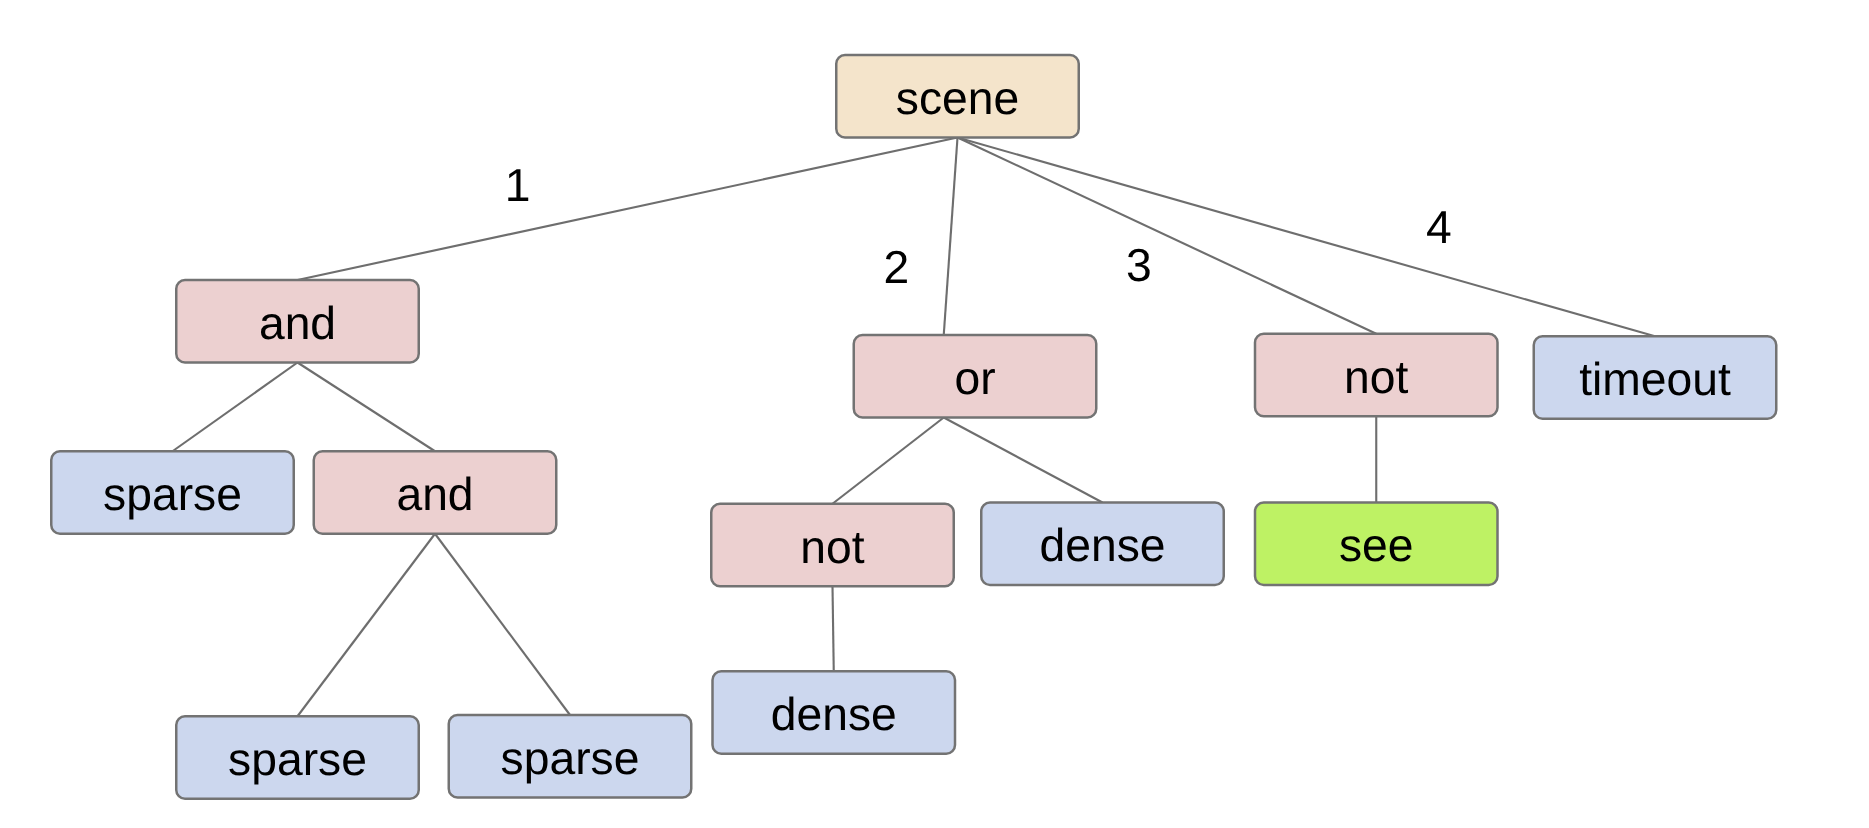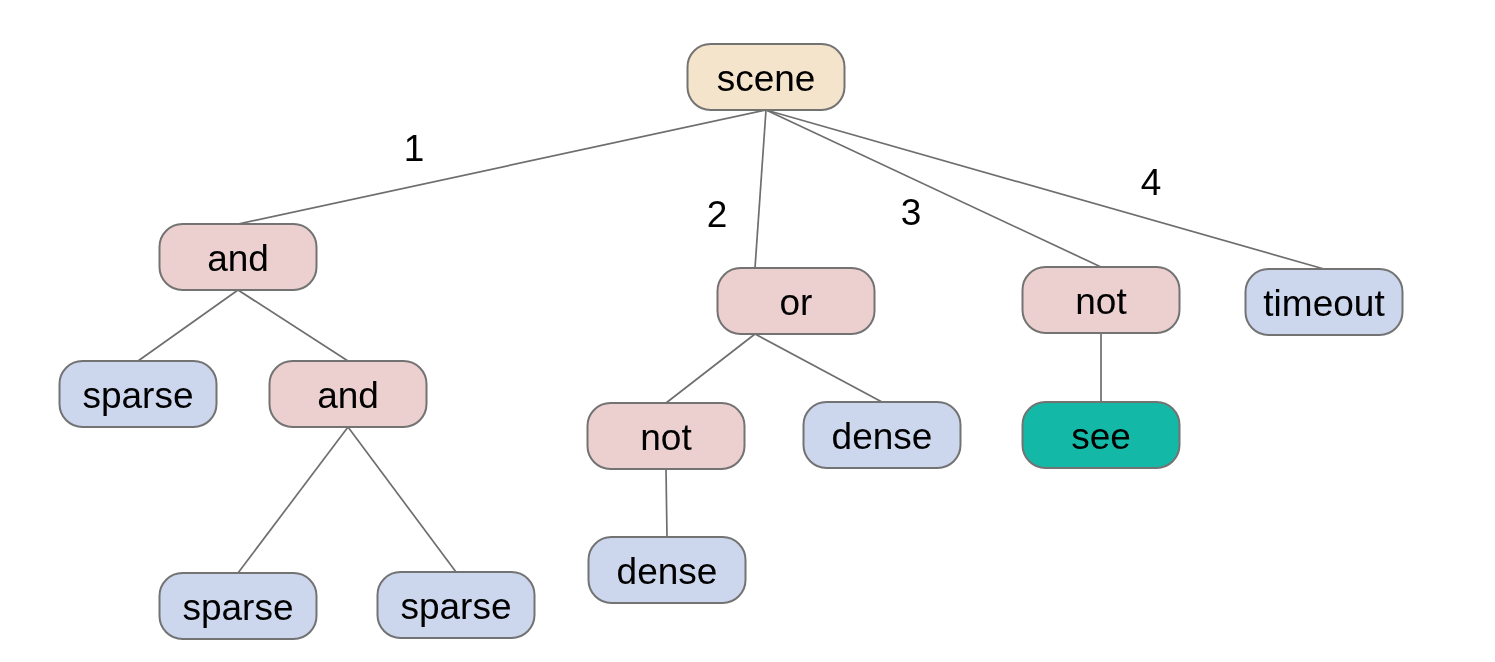--- a/index.html
+++ b/index.html
@@ -17,25 +17,25 @@
   }
   .edges-svg {
     position: absolute;
     left: 0;
     top: 0;
     width: 1495px;
     height: 662px;
   }
   .node {
     position: absolute;
-    width: 159px;
+    width: 196px;
     height: 68px;
     box-sizing: border-box;
     border: 2px solid #737373;
-    border-radius: 24px;
+    border-radius: 8px;
     display: flex;
     align-items: center;
     justify-content: center;
     transform: translate(-50%, -50%);
   }
   .node-label {
     font-size: 37px;
     line-height: 1;
     color: #000000;
     white-space: nowrap;
@@ -67,42 +67,42 @@
       <line x1="666" y1="469" x2="667" y2="537" stroke="#6e6e6e" stroke-width="1.7"></line>
       <line x1="1101" y1="333" x2="1101" y2="402" stroke="#6e6e6e" stroke-width="1.7"></line>
     </svg>
   <div id="nodes-layer">
       <div class="node" style="left: 766px; top: 77px; background: rgb(244, 228, 203);">
         <span class="node-label">scene</span>
       </div>
       <div class="node" style="left: 238px; top: 257px; background: rgb(236, 208, 208);">
         <span class="node-label">and</span>
       </div>
-      <div class="node" style="left: 796px; top: 301px; background: rgb(236, 208, 208); align-items: center;">
+      <div class="node" style="left: 780px; top: 301px; background: rgb(236, 208, 208); align-items: center;">
         <span class="node-label">or</span>
       </div>
       <div class="node" style="left: 1101px; top: 300px; background: rgb(236, 208, 208);">
         <span class="node-label">not</span>
       </div>
       <div class="node" style="left: 1324px; top: 302px; background: rgb(204, 215, 238); justify-content: center;">
         <span class="node-label">timeout</span>
       </div>
       <div class="node" style="left: 138px; top: 394px; background: rgb(204, 215, 238);">
         <span class="node-label">sparse</span>
       </div>
       <div class="node" style="left: 348px; top: 394px; background: rgb(236, 208, 208);">
         <span class="node-label">and</span>
       </div>
       <div class="node" style="left: 666px; top: 436px; background: rgb(236, 208, 208);">
         <span class="node-label">not</span>
       </div>
       <div class="node" style="left: 882px; top: 435px; background: rgb(204, 215, 238);">
         <span class="node-label">dense</span>
       </div>
-      <div class="node" style="left: 1101px; top: 435px; background: #14b8a6;">
+      <div class="node" style="left: 1101px; top: 435px; background: #bef264;">
         <span class="node-label">see</span>
       </div>
       <div class="node" style="left: 238px; top: 606px; background: rgb(204, 215, 238);">
         <span class="node-label">sparse</span>
       </div>
       <div class="node" style="left: 456px; top: 605px; background: rgb(204, 215, 238);">
         <span class="node-label">sparse</span>
       </div>
       <div class="node" style="left: 667px; top: 570px; background: rgb(204, 215, 238);">
         <span class="node-label">dense</span>

